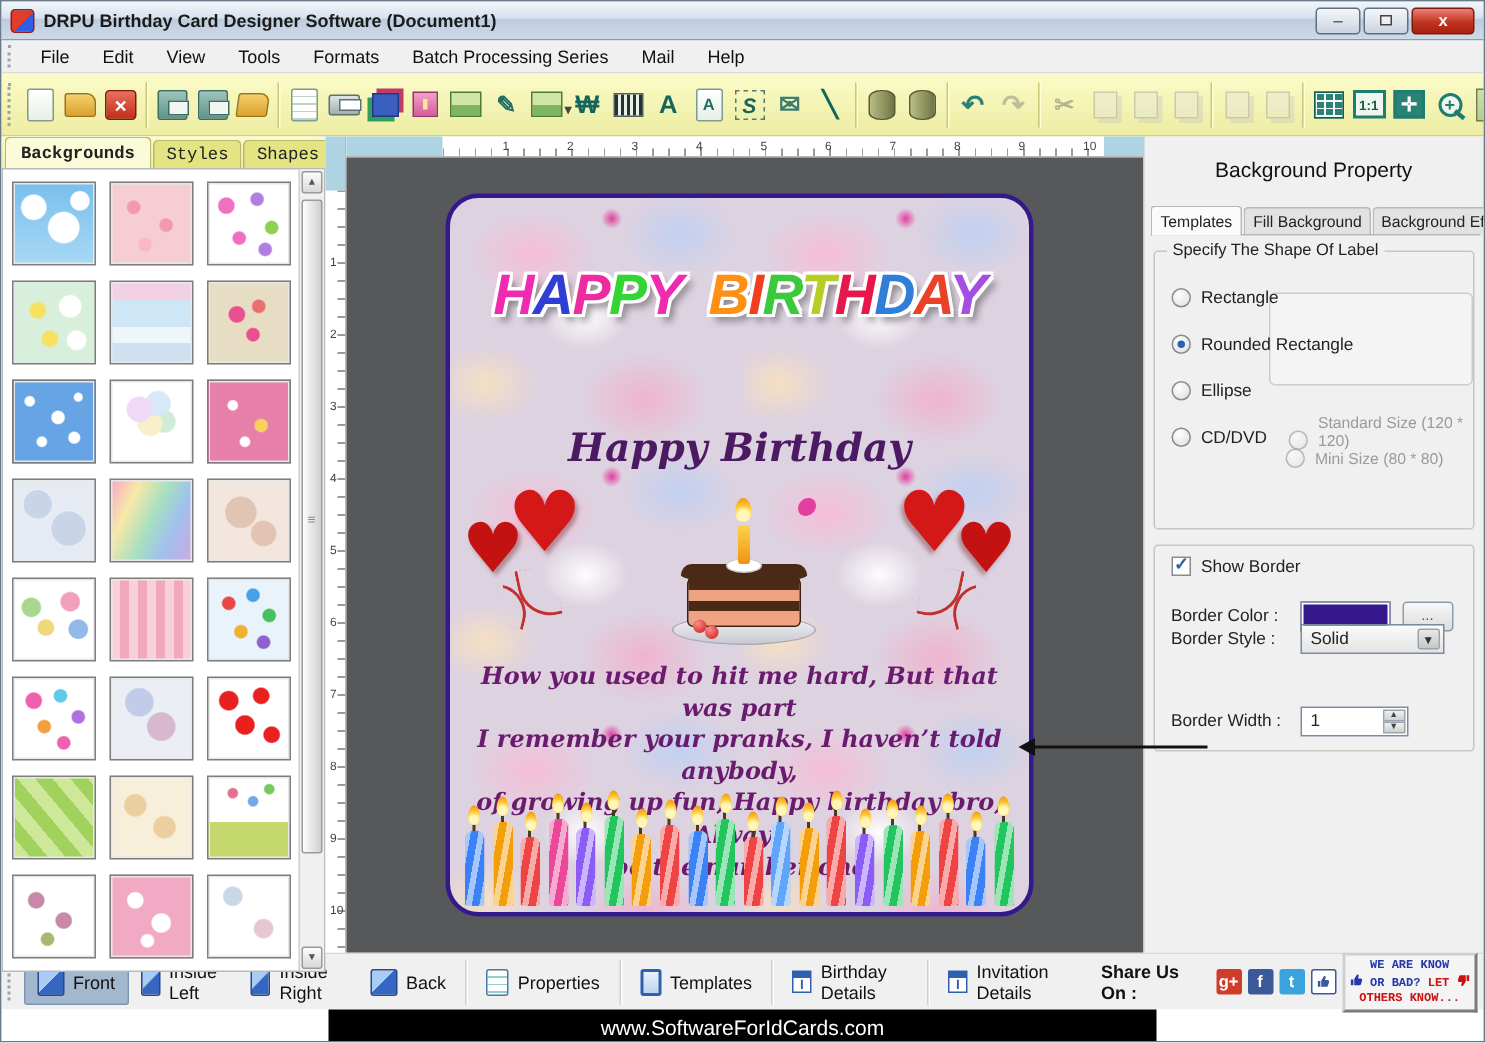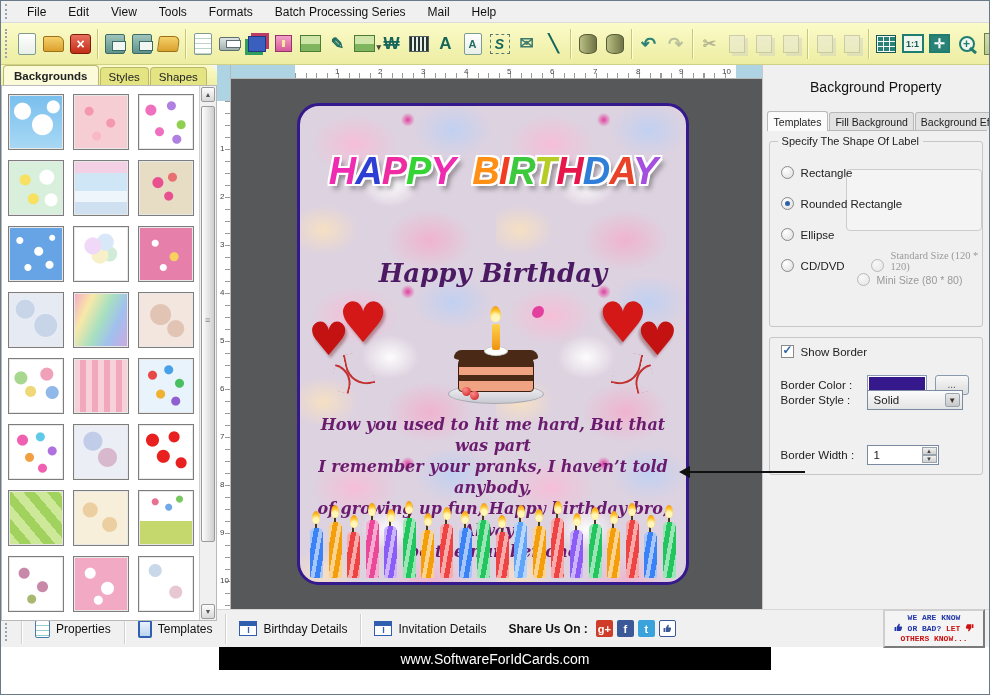--- a/index.html
+++ b/index.html
@@ -53,21 +53,21 @@
   .t-one2one { width:22px; height:19px; border:2px solid #1f7d70; background:#eef6ee; color:#145a50; font-size:9px; }
   .t-fit { width:21px; height:19px; border:2px solid #1f7d70; background:#2a8276; color:#fff; font-size:13px; }
   .t-zoom { width:16px; height:16px; border:2.5px solid #1f7d70; border-radius:50%; background:#eef6ee; color:#1f7d70; font-size:12px; }
   .t-zoom:after { content:""; position:absolute; right:-4px; bottom:-2px; width:8px; height:3px; background:#1f7d70; transform:rotate(40deg); }
   .zoom-select { width:94px; height:22px; margin-left:4px; border:1px solid #6f7d4e; background:linear-gradient(180deg,#d2deae,#b9cb8c); display:flex; align-items:center; padding:0 6px; font-size:12px; color:#222; }
 
   
   .main { position:relative; height:544px; display:flex; }
 
   
-  .left-col { width:216px; display:flex; flex-direction:column; background:#f4f4f4; }
+  .left-col { width:216px; display:flex; flex-direction:column; background:#f4f4f4;font-family:Liberation Mono, monospace; }
   .left-tabs { height:22px; display:flex; align-items:flex-end; background:linear-gradient(180deg,#fbfbc9,#efefa6); border-radius:0 10px 0 0; padding-left:2px; }
   .ltab { font-size:11.5px; padding:3px 8px 2px; border:1px solid #b9b96e; border-bottom:none; border-radius:4px 4px 0 0; background:#e4e483; color:#222; margin-right:1px; }
   .ltab.active { background:#fbfbd9; font-weight:bold; padding:4px 10px 3px; }
   .thumb-wrap { flex:1; background:#fff; border:1px solid #b9b9b9; display:flex; }
   .thumbs { flex:1; padding:8px 6px; display:grid; grid-template-columns:repeat(3,56px); gap:10px 9px; align-content:start; justify-content:center; overflow:hidden; }
   .thumb { width:56px; height:56px; border:1px solid #7d7d7d; box-shadow:0 0 0 1px #e8e8e8 inset; }
   .lscroll { width:17px; background:#f0f0f0; border-left:1px solid #d0d0d0; position:relative; }
   .lscroll .arr { position:absolute; left:1px; width:14px; height:15px; background:linear-gradient(180deg,#fdfdfd,#d8d8d8); border:1px solid #9a9a9a; border-radius:2px; font-size:7px; color:#555; display:flex; align-items:center; justify-content:center; }
   .lscroll .thumbbar { position:absolute; left:1px; top:20px; width:14px; height:436px; background:linear-gradient(90deg,#fdfdfd,#cfcfcf); border:1px solid #9a9a9a; border-radius:2px; }
   .lscroll .thumbbar:after { content:"≡"; position:absolute; left:3px; top:48%; font-size:9px; color:#888; }
@@ -182,20 +182,31 @@
 
   
   .footer { height:23px; background:#fff; display:flex; justify-content:center; align-items:stretch; }
   .footer .bar { width:552px; background:#000; color:#fff; font-size:14px; display:flex; align-items:center; justify-content:center; }
 </style>
 </head>
 <body>
 
 <div class="app">
 
+  <div class="titlebar">
+    <div class="app-icon"></div>
+    <div class="title-text">DRPU Birthday Card Designer Software (Document1)</div>
+    <div class="winbtns">
+      <div class="winbtn">–</div>
+      <div class="winbtn">
+          <span class="rest"></span>
+        </div>
+      <div class="winbtn close">x</div>
+    </div>
+  </div>
 
   <div class="menubar">
     <div class="grip"></div>
   <div class="menu-item">File</div>
       <div class="menu-item">Edit</div>
       <div class="menu-item">View</div>
       <div class="menu-item">Tools</div>
       <div class="menu-item">Formats</div>
       <div class="menu-item">Batch Processing Series</div>
       <div class="menu-item">Mail</div>
@@ -562,35 +573,53 @@
           <span class="radio-label">Rounded Rectangle</span>
         </div>
         <div class="radio-row" style="top: 163px; left: 18px;">
           <span class="radio"></span>
           <span class="radio-label">Ellipse</span>
         </div>
         <div class="radio-row" style="top: 194px; left: 18px;">
           <span class="radio"></span>
           <span class="radio-label">CD/DVD</span>
         </div>
-        <div class="radio-row" style="top: 185px; left: 108px; font-family: Liberation Serif, serif;">
+        <div class="radio-row" style="top: 185px; left: 96px;">
           <span class="radio disabled"></span>
           <span class="radio-label disabled" style="font-size: 10.5px;">Standard Size (120 * 120)</span>
         </div>
         <div class="radio-row" style="top: 208px; left: 94px;">
           <span class="radio disabled"></span>
           <span class="radio-label disabled" style="font-size: 10.5px;">Mini Size (80 * 80)</span>
         </div>
       </div>
 
     <div class="pointer-arrow"></div>
   </div>
 
   <div class="bottombar">
     <div class="grip"></div>
+    <div style="display:flex;align-items:center">
+        <div class="bb-btn active">
+          <span class="book-icon"></span>
+          <span>Front</span>
+        </div>
+        <div class="bb-btn">
+          <span class="book-icon"></span>
+          <span>Inside Left</span>
+        </div>
+        <div class="bb-btn">
+          <span class="book-icon"></span>
+          <span>Inside Right</span>
+        </div>
+        <div class="bb-btn">
+          <span class="book-icon"></span>
+          <span>Back</span>
+        </div>
+      </div>
     <div class="bb-sep"></div>
     <div style="display:flex;align-items:center">
         <div class="bb-btn">
           <span class="note-icon"></span>
           <span>Properties</span>
         </div>
         <div class="bb-sep"></div>
         <div class="bb-btn">
           <span class="tmpl-icon"></span>
           <span>Templates</span>

